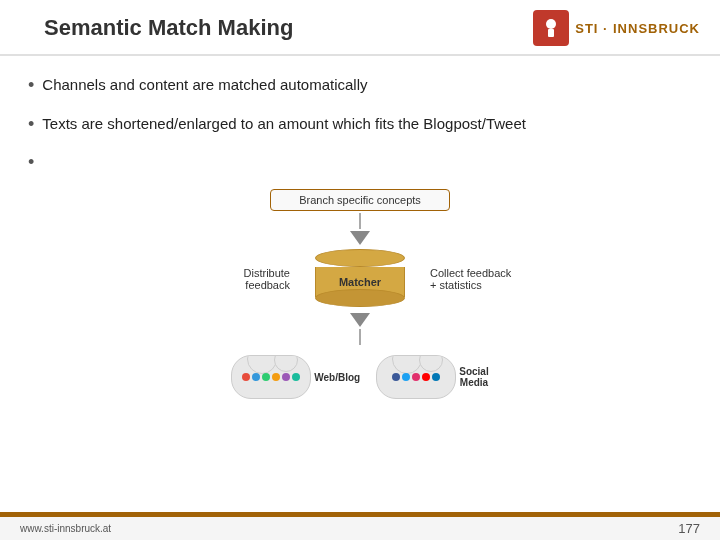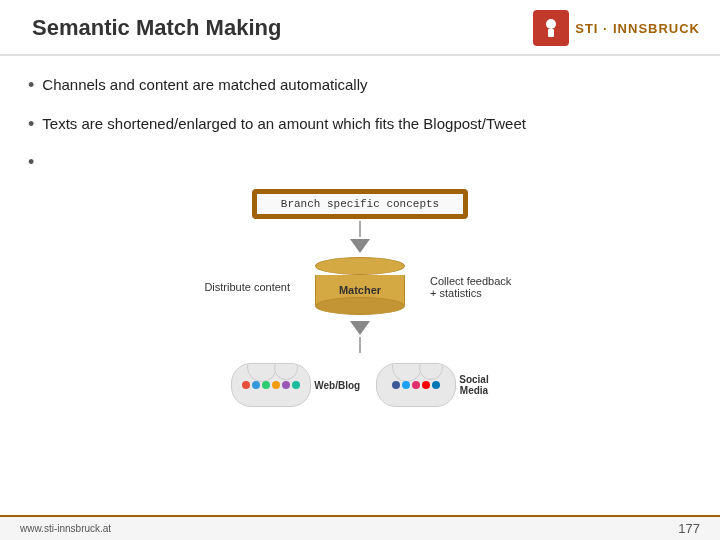--- a/index.html
+++ b/index.html
@@ -11,21 +11,21 @@
       background: #fff;
       overflow: hidden;
       position: relative;
     }
 
     
     .header {
       display: flex;
       align-items: center;
       justify-content: space-between;
-      padding: 10px 20px 8px 32px;
+      padding: 10px 20px 8px 44px;
       border-bottom: 2px solid #e0e0e0;
       background: #fff;
     }
 
     .header-title {
       font-size: 22px;
       font-weight: bold;
       color: #333;
     }
 
@@ -82,30 +82,29 @@
 
     
     .diagram-area {
       margin: 6px auto 0 auto;
       width: 480px;
       position: relative;
     }
 
     
     .branch-box {
-      border: 5px solid #a16207;
+      border: 1px solid #a16207;
       border-radius: 4px;
       padding: 4px 16px;
       font-size: 11px;
       color: #333;
       text-align: center;
-      width: 216px;
+      width: 180px;
       margin: 0 auto;
       background: #f9f9f9;
-      font-family: Liberation Mono, monospace;
     }
 
     .arrow-down {
       width: 0;
       height: 0;
       border-left: 10px solid transparent;
       border-right: 10px solid transparent;
       border-top: 14px solid #888;
       margin: 0 auto;
     }
@@ -257,21 +256,21 @@
     
     .footer {
       position: absolute;
       bottom: 0;
       left: 0;
       right: 0;
       display: flex;
       justify-content: space-between;
       align-items: center;
       padding: 4px 20px;
-      border-top: 2px solid #a16207;
+      border-top: 5px solid #a16207;
       background: #f5f5f5;
     }
 
     .footer-url {
       font-size: 10px;
       color: #555;
     }
 
     .footer-page {
       font-size: 13px;
@@ -322,21 +321,21 @@
     <div class="branch-box">Branch specific concepts</div>
 
     <div style="display:flex;justify-content:center;margin:2px 0;">
       <div class="vertical-line"></div>
     </div>
     <div style="display:flex;justify-content:center;">
       <div class="arrow-down"></div>
     </div>
 
     <div class="matcher-row">
-      <div class="distribute-label">Distribute content</div>
+      <div class="distribute-label">Distribute feedback</div>
 
       <div class="matcher-shape">
         <div class="matcher-top"></div>
         <div class="matcher-body">
           <span class="matcher-label">Matcher</span>
         </div>
         <div class="matcher-bottom"></div>
       </div>
 
       <div class="collect-label">

